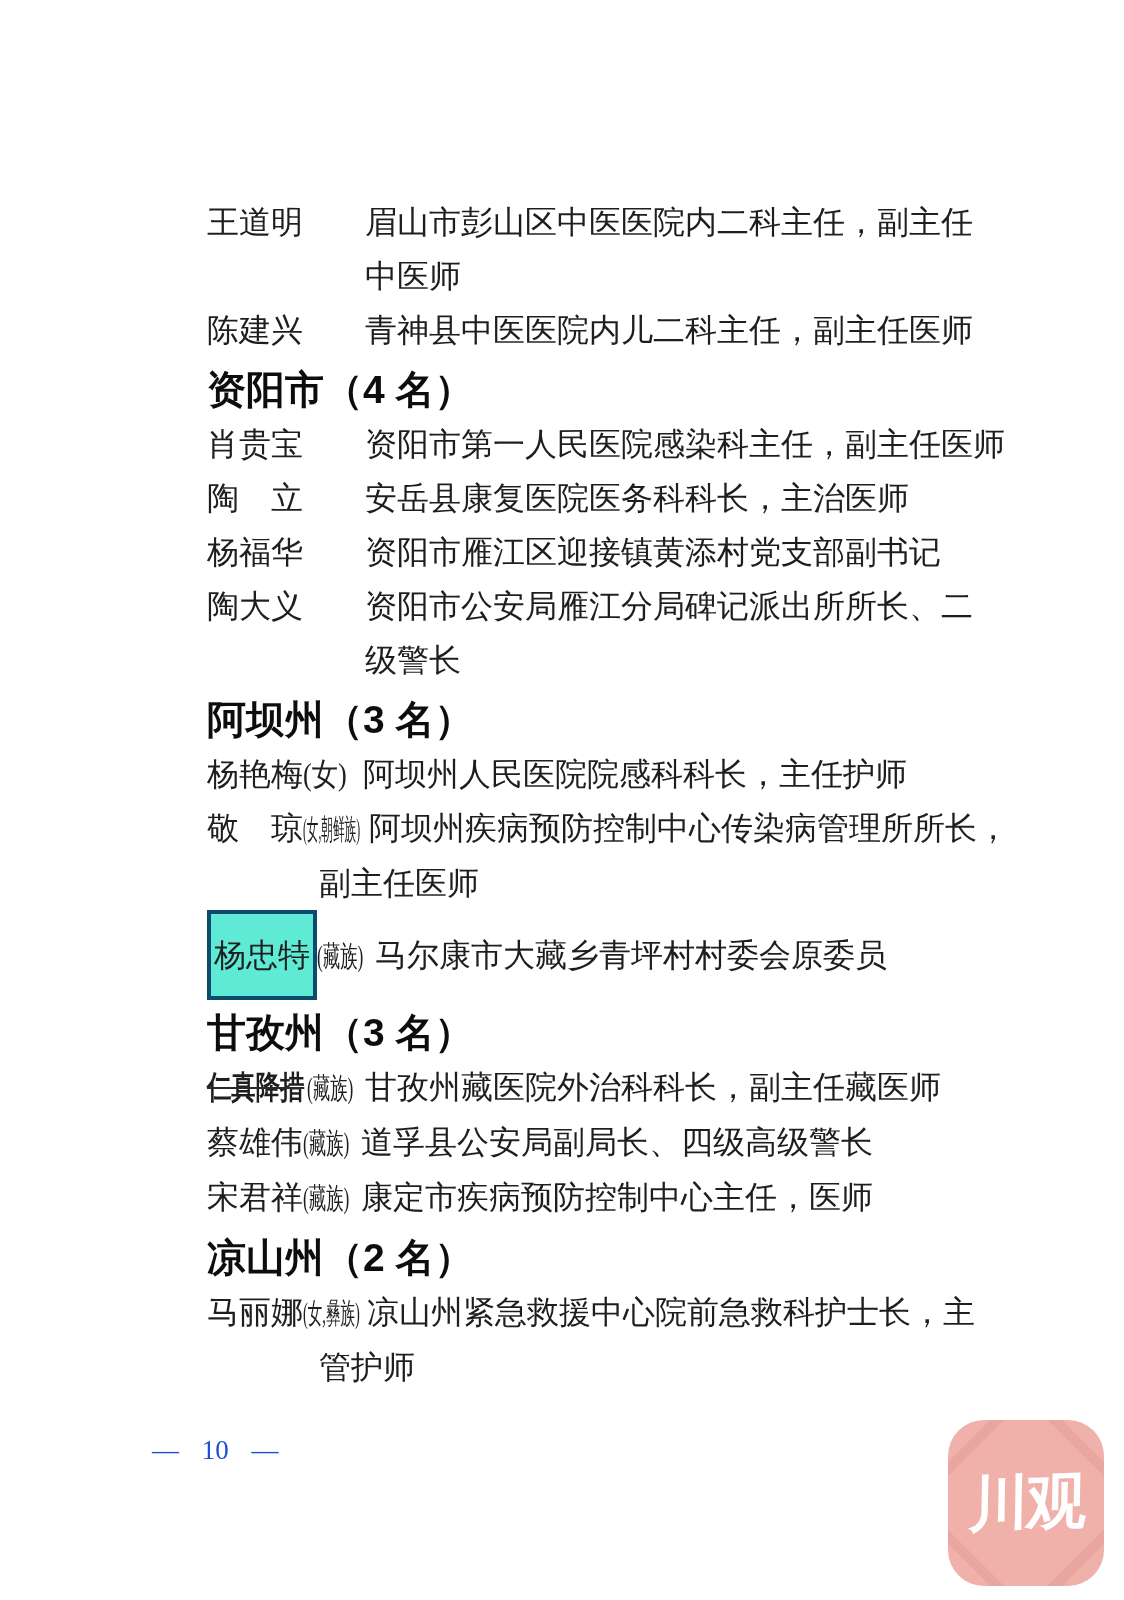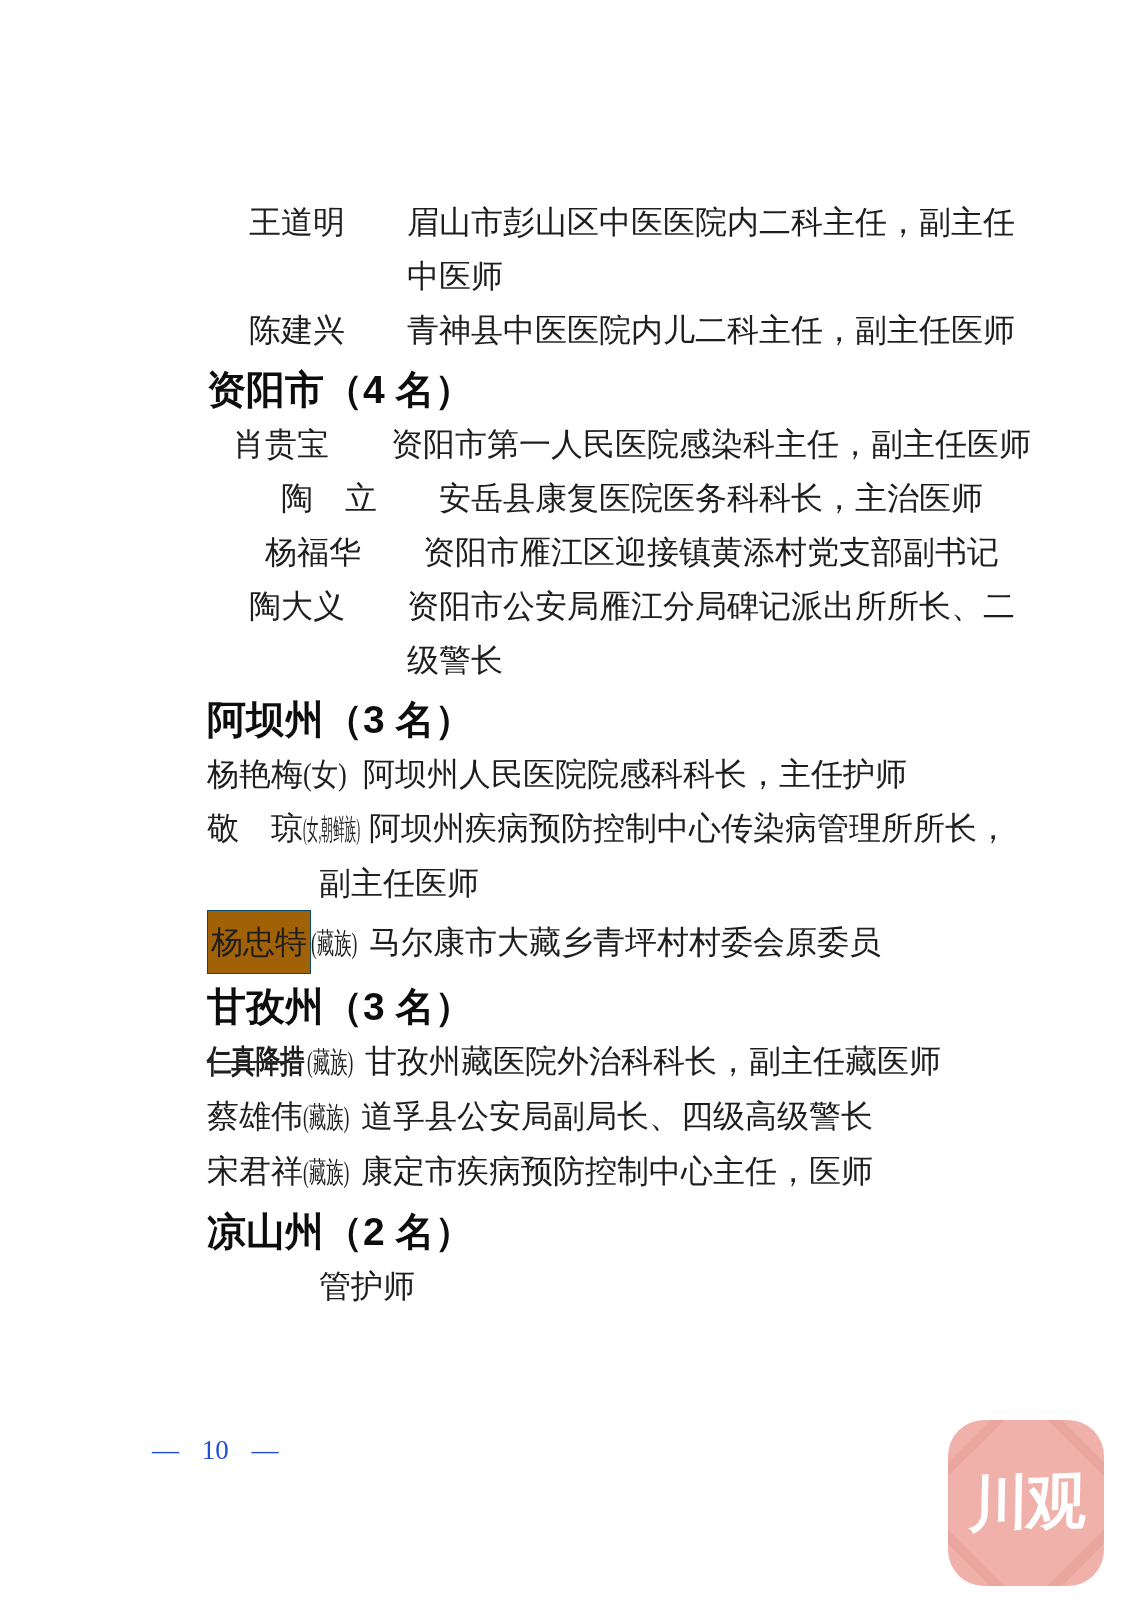--- a/index.html
+++ b/index.html
@@ -1,34 +1,34 @@
 <!DOCTYPE html>
 <html><head>
 <meta charset="utf-8">
 <style>
   html,body{margin:0;padding:0;background:#ffffff;}
   .page{position:relative;width:1124px;height:1600px;background:#ffffff;overflow:hidden;
         font-family:"Liberation Serif","DejaVu Serif",serif;color:#1e1e1e;}
   .content{position:absolute;left:207px;top:195px;width:850px;}
   .row{font-size:32px;line-height:54px;}
   
-  .entry{display:flex;align-items:flex-start;justify-content:center;}
+  .entry{display:flex;align-items:flex-start;}
   .entry .name{width:96px;flex:none;text-align:justify;text-align-last:justify;}
   .entry .desc{margin-left:62px;}
   .line{white-space:nowrap;}
   
   .header{font-weight:700;font-size:39px;line-height:54px;margin-top:6px;
           font-family:"Liberation Sans","DejaVu Sans",sans-serif;color:#0d0d0d;}
   
   .para .cont{margin-left:112px;}
   .iname{display:inline-block;width:96px;text-align:justify;text-align-last:justify;vertical-align:baseline;}
   .iname.condensed{width:100px;text-align:center;text-align-last:auto;font-weight:bold;}
   .cinner{display:inline-block;transform:scaleX(0.76);transform-origin:0 50%;white-space:nowrap;}
   .struck .cinner{text-decoration:line-through;text-decoration-thickness:2px;text-decoration-color:#2a2a2a;}
-  .iname.boxed{border:1px solid #0c4a6e;padding:4px 3px;background:#a16207;}
+  .iname.boxed{border:4px solid #0c4a6e;padding:14px 3px;background:#5eead4;}
   .ethnic{display:inline-block;vertical-align:baseline;}
   .einner{display:inline-block;transform-origin:0 50%;white-space:nowrap;}
   .e-plain{width:60px;}.e-plain .einner{font-size:32px;transform:scaleX(0.82);}
   .e-small{width:58px;}.e-small .einner{font-size:29px;transform:scaleX(0.60);}
   .e-med{width:64px;}.e-med .einner{font-size:29px;transform:scaleX(0.50);}
   .e-xs{width:66px;}.e-xs .einner{font-size:29px;transform:scaleX(0.40);}
   
   .footer{position:absolute;left:152px;top:1430px;font-size:27px;line-height:40px;
           color:#1d4ed8;word-spacing:16px;white-space:nowrap;}
   
@@ -117,20 +117,21 @@
     </div>
 
     <div class="row para">
       <div class="line"><span class="iname">宋君祥</span><span class="ethnic e-small"><span class="einner">(藏族)</span></span><span>康定市疾病预防控制中心主任，医师</span></div>
     </div>
 
     <div class="row header">凉山州（2 名）</div>
 
 
     <div class="row para">
+      <div class="line"><span class="iname">马丽娜</span><span class="ethnic e-med"><span class="einner">(女,彝族)</span></span><span>凉山州紧急救援中心院前急救科护士长，主</span></div>
       <div class="line cont">管护师</div>
     </div>
 
   </div>
 
   <div class="footer">— 10 —</div>
 
   <div class="watermark" style="background: rgb(240, 177, 171);">
     <div class="wm-diamond"></div>
     <div class="wm-text" style="color: rgb(255, 255, 255);">川观</div>

